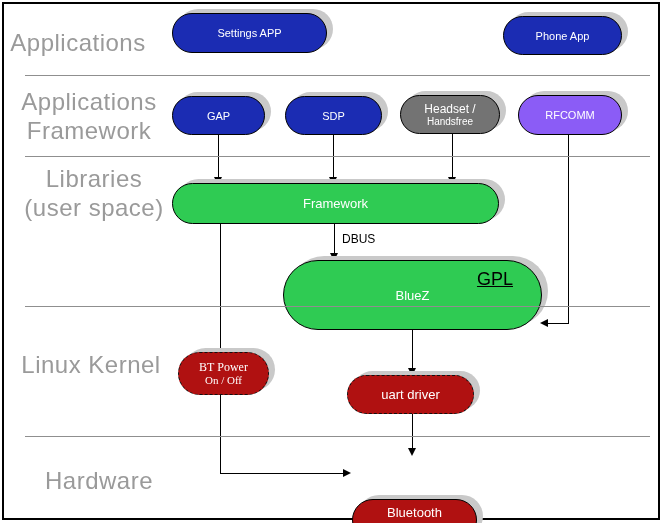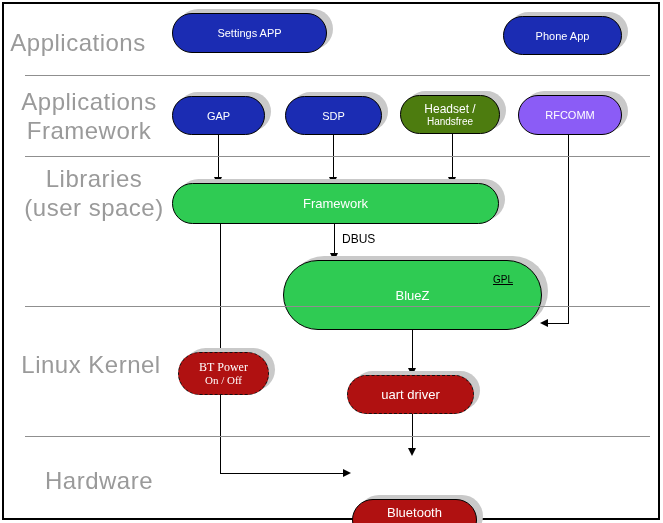--- a/index.html
+++ b/index.html
@@ -26,21 +26,21 @@
   .t11{font-size:11px;line-height:13px;}
   .t10{font-size:10px;line-height:12px;}
   .line{position:absolute;background:#000;z-index:1;}
   .vline{width:1px;}
   .hline{height:1px;}
   .ah{position:absolute;width:0;height:0;z-index:2;}
   .ah-down{border-left:4px solid transparent;border-right:4px solid transparent;border-top:8px solid #000;}
   .ah-right{border-top:4px solid transparent;border-bottom:4px solid transparent;border-left:8px solid #000;}
   .ah-left{border-top:4px solid transparent;border-bottom:4px solid transparent;border-right:8px solid #000;}
   .edge-label{position:absolute;color:#000;font-size:12px;z-index:2;}
-  .gpl{position:absolute;top:11px;right:28px;color:#000;font-size:10px;text-decoration:underline;}
+  .gpl{position:absolute;top:11px;right:28px;color:#000;font-size:18px;text-decoration:underline;}
   
   #n-settings{left:172px;top:13px;width:153px;height:38px;}
   #n-phone{left:503px;top:16px;width:117px;height:37px;}
   #n-gap{left:172px;top:96px;width:91px;height:37px;}
   #n-sdp{left:285px;top:96px;width:95px;height:37px;}
   #n-headset{left:400px;top:95px;width:98px;height:37px;}
   #n-rfcomm{left:518px;top:95px;width:102px;height:38px;}
   #n-framework{left:172px;top:183px;width:325px;height:39px;}
   #n-bluez{left:283px;top:260px;width:257px;height:68px;}
   #n-btpower{left:178px;top:352px;width:89px;height:41px;}
@@ -102,21 +102,21 @@
   <div class="ah ah-down" style="left:408px;top:448px;"></div>
 
   <div id="n-settings" class="pill t14" style="background-color: rgb(27, 44, 179);">Settings APP</div>
 
   <div id="n-phone" class="pill t14" style="background-color: rgb(27, 44, 179);">Phone App</div>
 
   <div id="n-gap" class="pill t14" style="background-color: rgb(27, 44, 179);">GAP</div>
 
   <div id="n-sdp" class="pill t14" style="background-color: rgb(27, 44, 179);">SDP</div>
 
-  <div id="n-headset" class="pill" style="background-color: #4d7c0f;">
+  <div id="n-headset" class="pill" style="background-color: #737373;">
     <span class="t12">Headset /</span>
     <span class="t10">Handsfree</span>
   </div>
 
   <div id="n-rfcomm" class="pill t14" style="background-color: #8b5cf6;">RFCOMM</div>
 
   <div id="n-framework" class="pill t13" style="background-color: rgb(47, 203, 83);">Framework</div>
 
   <div id="n-bluez" class="pill t13" style="background-color: rgb(47, 203, 83);">
     <span class="gpl">GPL</span>

